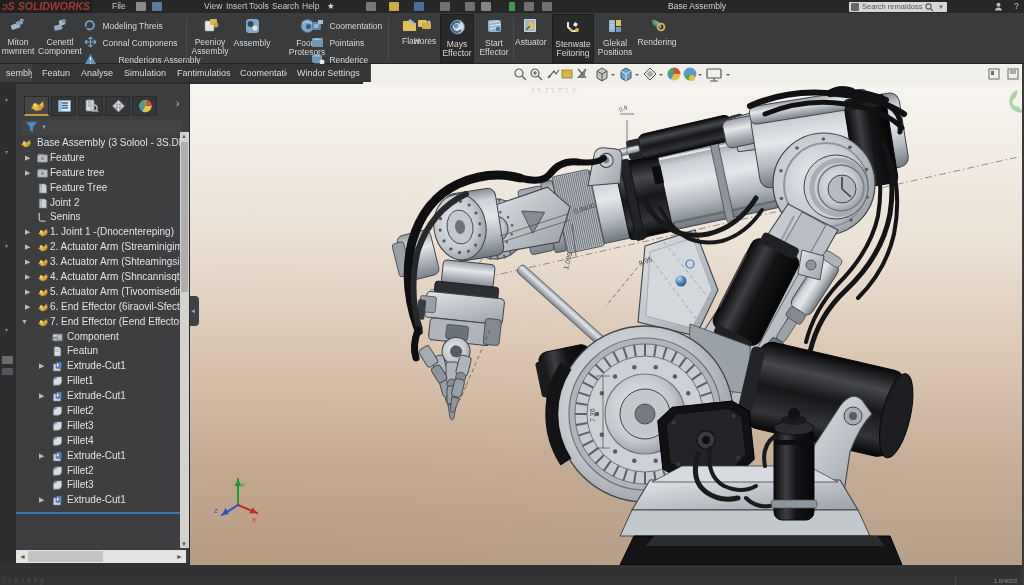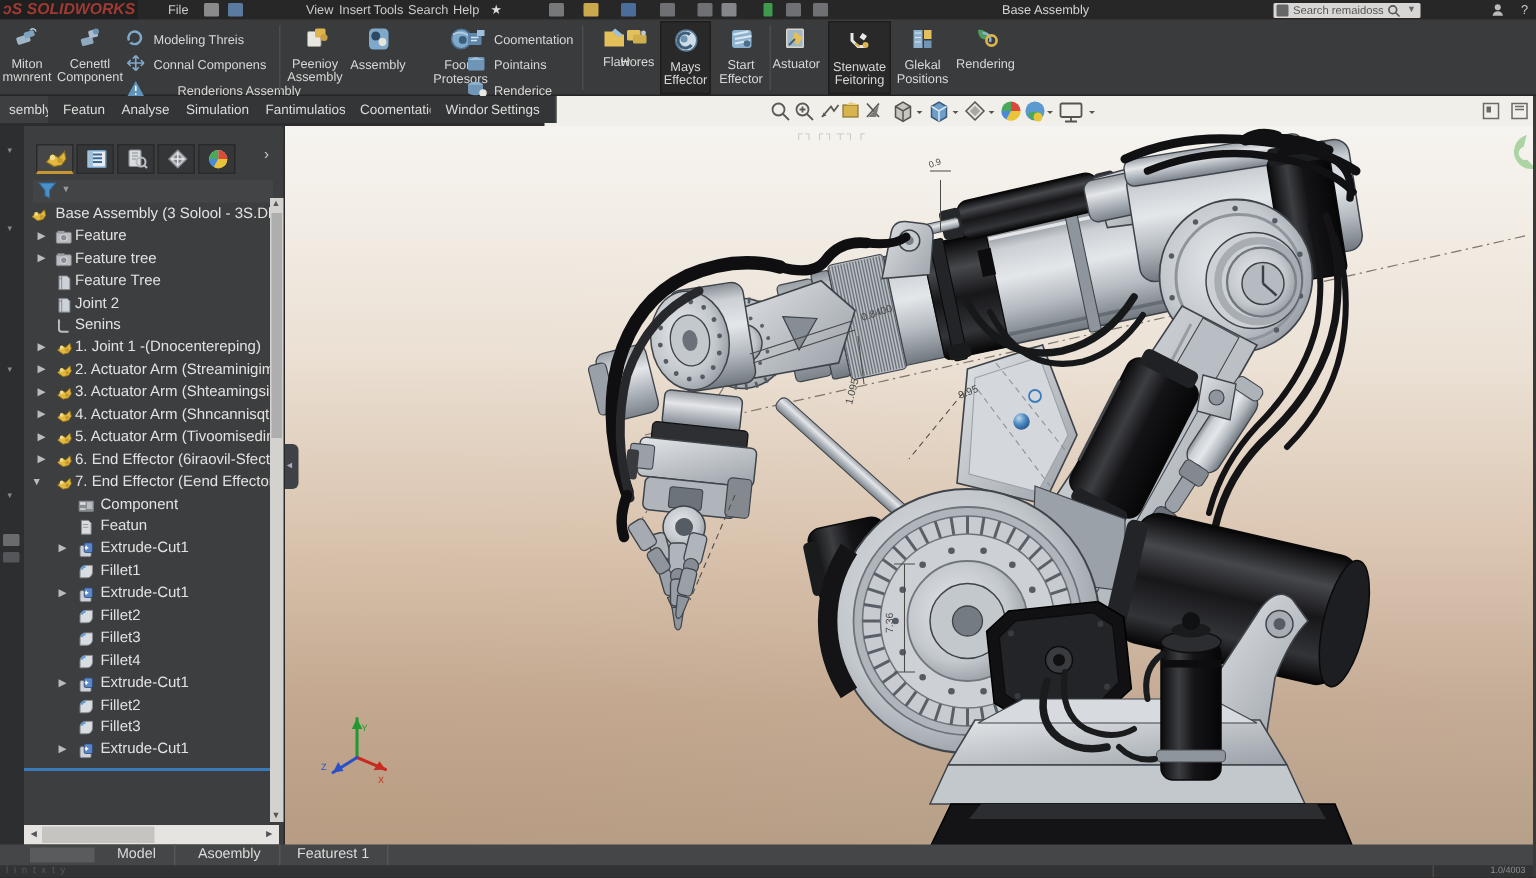--- a/index.html
+++ b/index.html
@@ -922,25 +922,19 @@
       </div>
       <div id="hsb">
         <span style="position:absolute; top:3px; left:3px; color:#55565a; font-size:7px;">◄</span>
         <span style="position:absolute; top:3px; right:3px; color:#55565a; font-size:7px;">►</span>
         <span style="position:absolute; top:1px; left:12px; width:75px; height:11px; background:#c6c4c1;"></span>
       </div>
     </div>
     <div style="position:absolute; left:190px; top:212px; width:9px; height:30px; background:#3e4247; border-radius:0 4px 4px 0; color:#aab; font-size:6px; line-height:30px;">◄</div>
   </div>
 
-  <div id="btabs">
-    <div style="position:absolute; left:20px; top:2px; width:43px; height:10px; background:#5a5b5c;"></div>
-    <div class="btab" style="left:66px;">Model</div>
-    <div class="btab" style="left:120px;">Asoembly</div>
-    <div class="btab" style="left:186px;">Featurest 1</div>
-  </div>
   <div id="statusbar">
     <span style="position:absolute; left:4px; top:0px; color:#55575a; font-size:6.5px; letter-spacing:1px;">l i n t x t y</span>
     <span style="position:absolute; right:7px; top:1px; color:#8f8f8f; font-size:6px;">1.0/4003</span>
     <span style="position:absolute; left:955px; top:0; width:1px; height:8px; background:#4a4a4b;"></span>
   </div>
   <div id="redge"></div>
 </div>
 
 </body></html>

